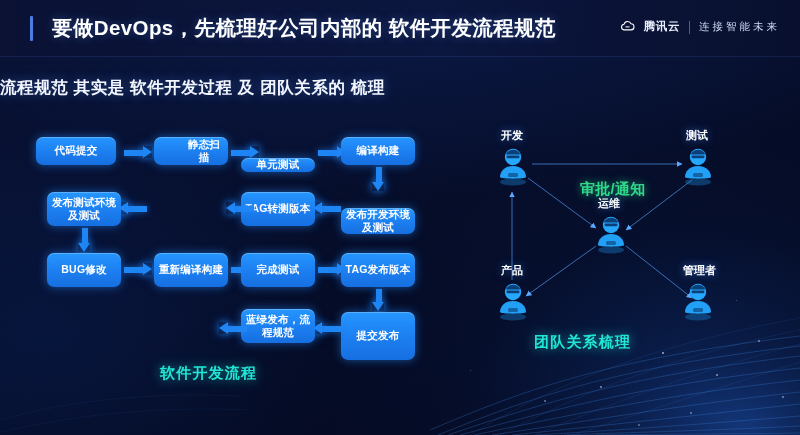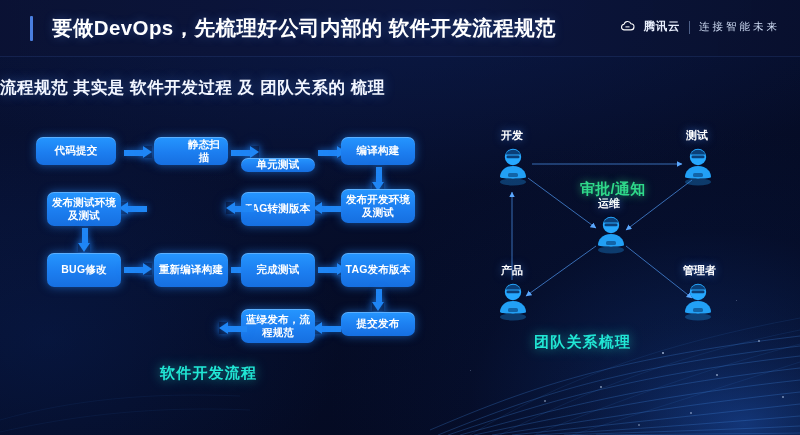--- a/index.html
+++ b/index.html
@@ -193,21 +193,21 @@
       <i class="shaft" style="width:21px;"></i>
         <i class="head"></i>
       </div>
     <div class="node" style="left:341px;top:137px;width:74px;height:28px;">编译构建</div>
 
     <div class="arr v d" style="left:372px;top:167px;height:24px;">
       <i class="shaft" style="height:17px;"></i>
         <i class="head"></i>
       </div>
 
-    <div class="node" style="left:341px;top:189px;width:74px;height:34px;">发布开发环境 及测试</div>
+    <div class="node" style="left:341px;top:208px;width:74px;height:26px;">发布开发环境 及测试</div>
     <div class="arr h l" style="left:313px;top:202px;width:28px;">
       <i class="shaft" style="width:21px;"></i>
         <i class="head"></i>
       </div>
     <div class="node" style="left:241px;top:192px;width:74px;height:34px;">TAG转测版本</div>
     <div class="arr h l" style="left:226px;top:202px;width:28px;">
       <i class="shaft" style="width:21px;"></i>
         <i class="head"></i>
       </div>
     <div class="arr h l" style="left:119px;top:202px;width:28px;">
@@ -236,21 +236,21 @@
       <i class="shaft" style="width:21px;"></i>
         <i class="head"></i>
       </div>
     <div class="node" style="left:341px;top:253px;width:74px;height:34px;">TAG发布版本</div>
 
     <div class="arr v d" style="left:372px;top:289px;height:22px;">
       <i class="shaft" style="height:15px;"></i>
         <i class="head"></i>
       </div>
 
-    <div class="node" style="left:341px;top:312px;width:74px;height:24px;">提交发布</div>
+    <div class="node" style="left:341px;top:312px;width:74px;height:48px;">提交发布</div>
     <div class="arr h l" style="left:313px;top:322px;width:28px;">
       <i class="shaft" style="width:21px;"></i>
         <i class="head"></i>
       </div>
     <div class="node" style="left:241px;top:309px;width:74px;height:34px;">蓝绿发布，流程规范</div>
     <div class="arr h l" style="left:219px;top:322px;width:28px;">
       <i class="shaft" style="width:21px;"></i>
         <i class="head"></i>
       </div>
 

